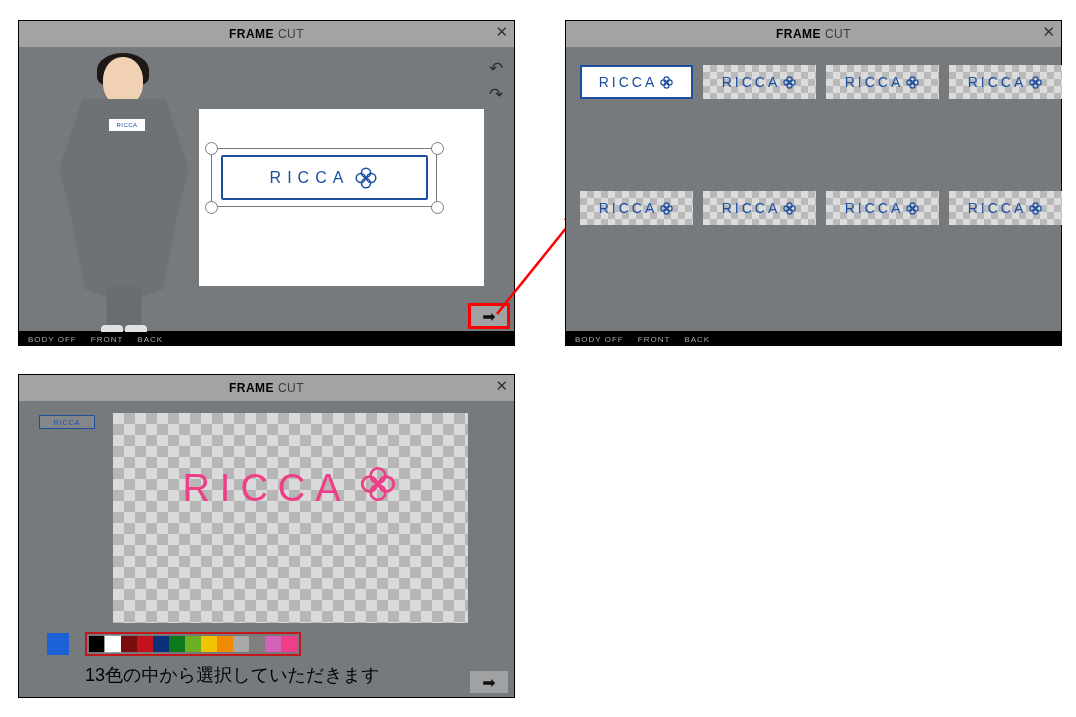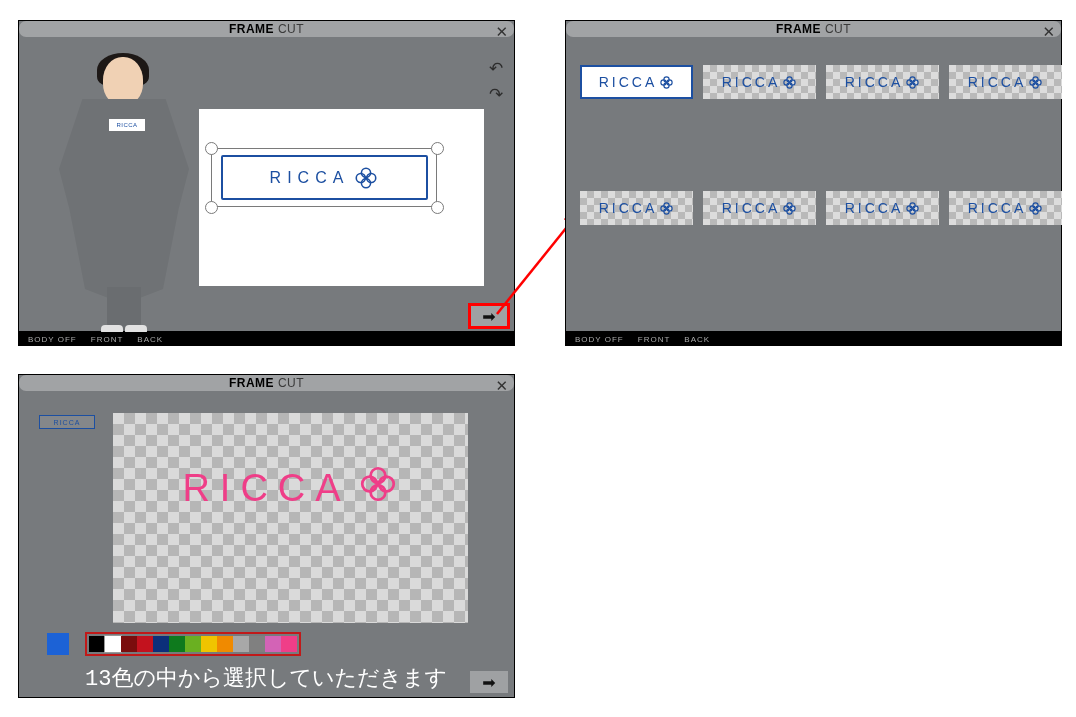--- a/index.html
+++ b/index.html
@@ -12,28 +12,27 @@
     overflow: hidden;
   }
 
   
   .panel {
     position: absolute;
     background: #777a7d;
     border: 1px solid #000;
   }
   .panel-titlebar {
-    height: 16px;
+    height: 26px;
     width: 100%;
     background: #a1a3a5;
     display: flex;
     align-items: center;
     justify-content: center;
     position: relative;
-    border-radius: 7px;
   }
   .panel-title { font-size: 12px; color: #000; letter-spacing: 0.5px; }
   .panel-title .thin { font-weight: 300; color: #3a3a3a; }
   .panel-close {
     position: absolute;
     right: 6px; top: 2px;
     font-size: 15px;
     color: #333;
     cursor: pointer;
   }
@@ -235,21 +234,21 @@
   }
   .current-swatch{width:22px;height:22px;background:#1c62d6;}
   .palette-row{
     display:flex;gap:0;
     outline:2px solid #c11919;padding:2px;
   }
   .palette-row .sw{width:16px;height:16px;cursor:pointer;}
 
   .palette-caption{
     position:absolute;left:66px;top:288px;
-    font-size:22px;color:#ffffff;font-family:Liberation Mono, monospace;
+    font-size:18px;color:#000000;
   }
   #panel3 .next-btn{outline:none;}
 </style>
 </head>
 <body>
 
 <div id="panel1" class="panel">
   <div class="panel-titlebar">
     <span class="panel-title">
       <b>FRAME</b> <span class="thin">CUT</span>

